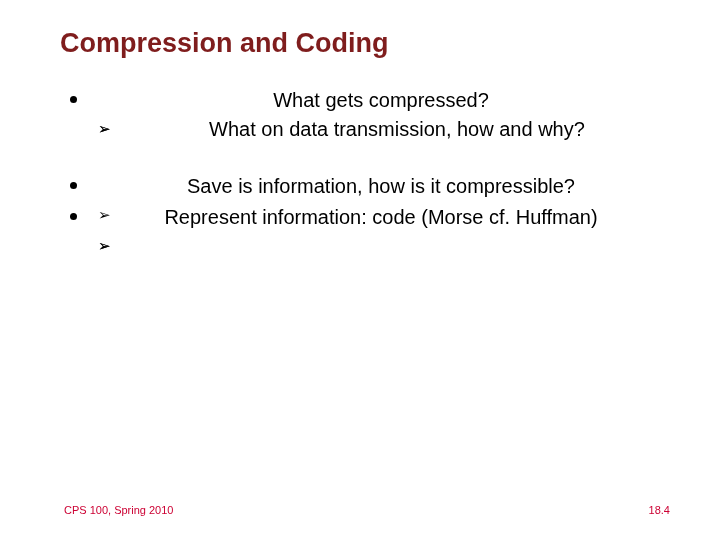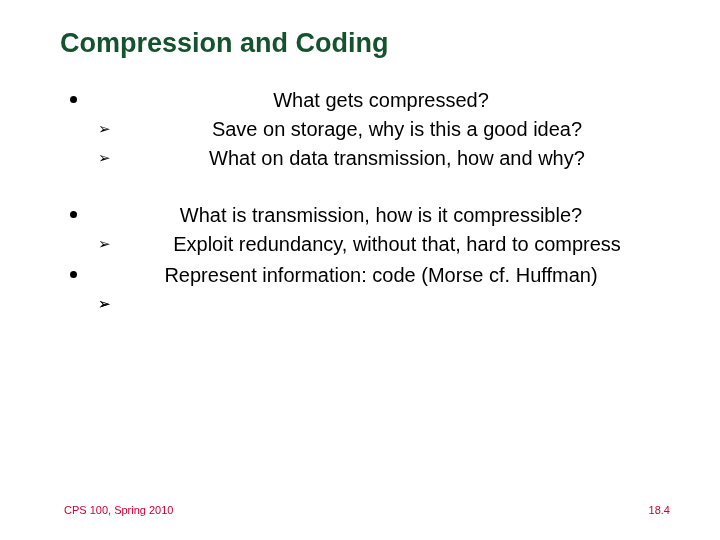--- a/index.html
+++ b/index.html
@@ -4,21 +4,21 @@
 <style>
   * { margin: 0; padding: 0; box-sizing: border-box; }
   html, body { width: 720px; height: 540px; }
   body {
     font-family: Arial, Helvetica, sans-serif;
     background: #fff;
     position: relative;
     padding: 28px 50px 0 64px;
   }
   .title {
-    color: #14532d;
+    color: #7f1d1d;
     font-size: 27px;
     font-weight: bold;
     margin-bottom: 28px;
     margin-left: -4px;
   }
   .content {
     color: #000;
     font-size: 20px;
     font-weight: normal;
     line-height: 1.35;
@@ -68,36 +68,34 @@
 
 <div class="title">Compression and Coding</div>
 
 <div class="content">
 
   <div class="lvl1">
     <span class="lvl1-dot"></span>
     <span>What gets compressed?</span>
     <div class="lvl2">
       <span class="lvl2-arrow">➢</span>
-      <span>Save on storage, why is this a good idea?</span>
     </div>
     <div class="lvl2">
       <span class="lvl2-arrow">➢</span>
       <span>What on data transmission, how and why?</span>
     </div>
   </div>
 
   <div class="group-gap"></div>
 
   <div class="lvl1">
     <span class="lvl1-dot"></span>
-    <span>What is transmission, how is it compressible?</span>
+    <span>Save is information, how is it compressible?</span>
     <div class="lvl2">
       <span class="lvl2-arrow">➢</span>
-      <span>Exploit redundancy, without that, hard to compress</span>
     </div>
   </div>
 
   <div class="lvl1">
     <span class="lvl1-dot"></span>
     <span>Represent information: code (Morse cf. Huffman)</span>
     <div class="lvl2">
       <span class="lvl2-arrow">➢</span>
     </div>
     <div class="lvl2">

